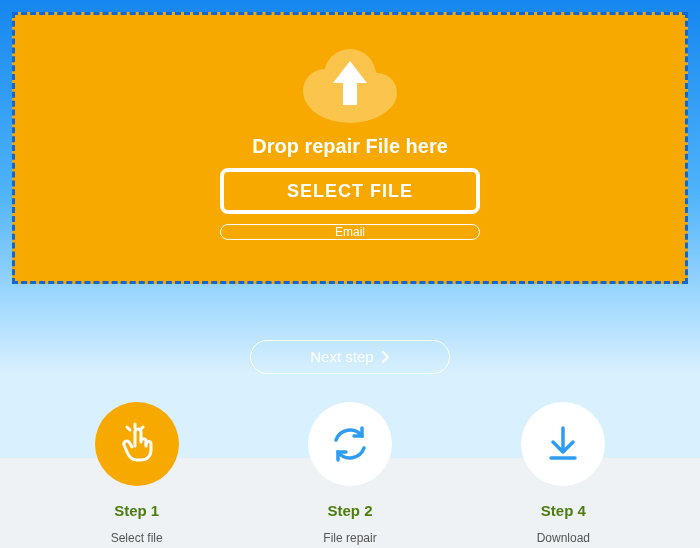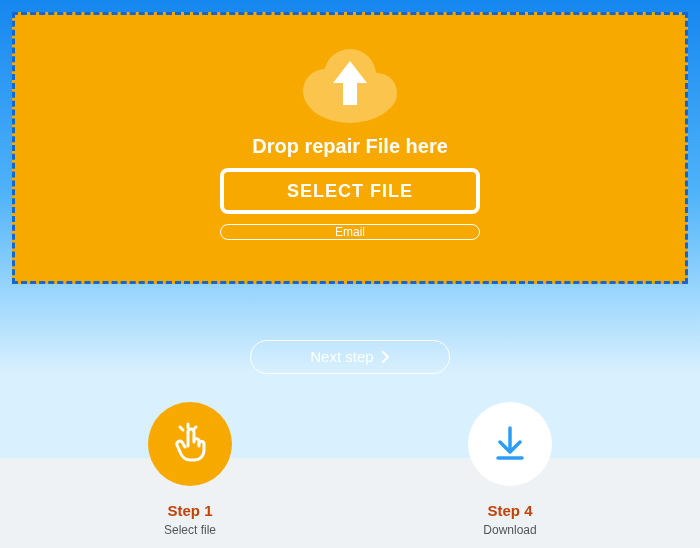--- a/index.html
+++ b/index.html
@@ -114,22 +114,22 @@
   background: #fff;
   display: flex;
   align-items: center;
   justify-content: center;
   margin-bottom: 16px;
 }
 .step-circle.active { background: #f7a900; }
 .step-title {
   font-weight: 700;
   font-size: 15px;
-  color: #c2410c;
-  margin-bottom: 4px;
+  color: #4d7c0f;
+  margin-bottom: 12px;
 }
 .step-sub {
   font-size: 12px;
   color: #555;
 }
 </style>
 </head>
 <body>
 
 <div class="bottom-bg"></div>
@@ -237,20 +237,34 @@
           <line x1="20" y1="2" x2="20" y2="6"></line>
           <line x1="12" y1="5" x2="15" y2="8"></line>
           <line x1="28" y1="5" x2="25" y2="8"></line>
         </g>
       </svg>
     </div>
     <div class="step-title">Step 1</div>
     <div class="step-sub">Select file</div>
   </div>
 
+  <div class="step">
+    <div class="step-circle">
+      <svg width="44" height="44" viewBox="0 0 44 44">
+        <g fill="none" stroke="#2f9cf4" stroke-width="3.5" stroke-linecap="round">
+          <path d="M34 14 A15 15 0 0 0 8 18"></path>
+          <path d="M10 30 A15 15 0 0 0 36 26"></path>
+          <polyline points="34,6 34,14 26,14" fill="none"></polyline>
+          <polyline points="10,38 10,30 18,30" fill="none"></polyline>
+        </g>
+      </svg>
+    </div>
+    <div class="step-title">Step 2</div>
+    <div class="step-sub">File repair</div>
+  </div>
 
   <div class="step">
     <div class="step-circle">
       <svg width="44" height="44" viewBox="0 0 44 44">
         <g fill="none" stroke="#2f9cf4" stroke-width="3.5" stroke-linecap="round" stroke-linejoin="round">
           <line x1="22" y1="6" x2="22" y2="28"></line>
           <polyline points="12,20 22,30 32,20"></polyline>
           <line x1="10" y1="36" x2="34" y2="36"></line>
         </g>
       </svg>

